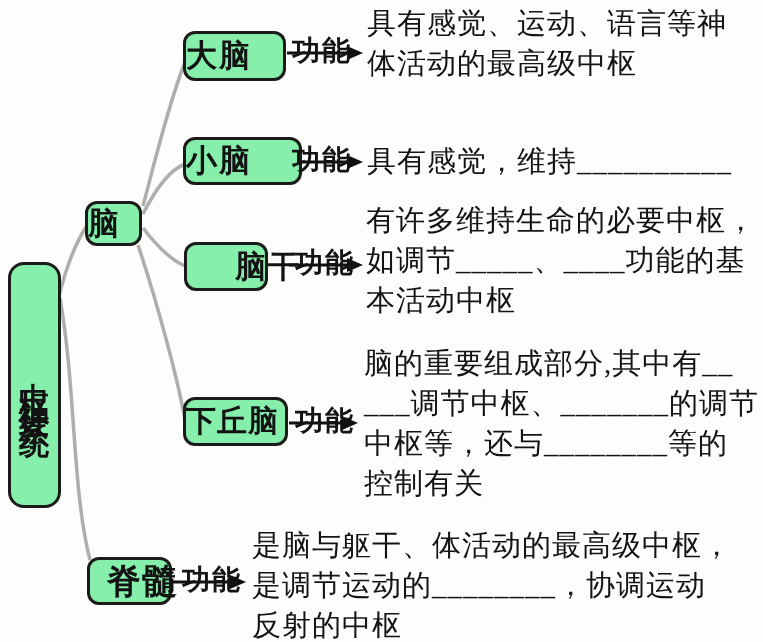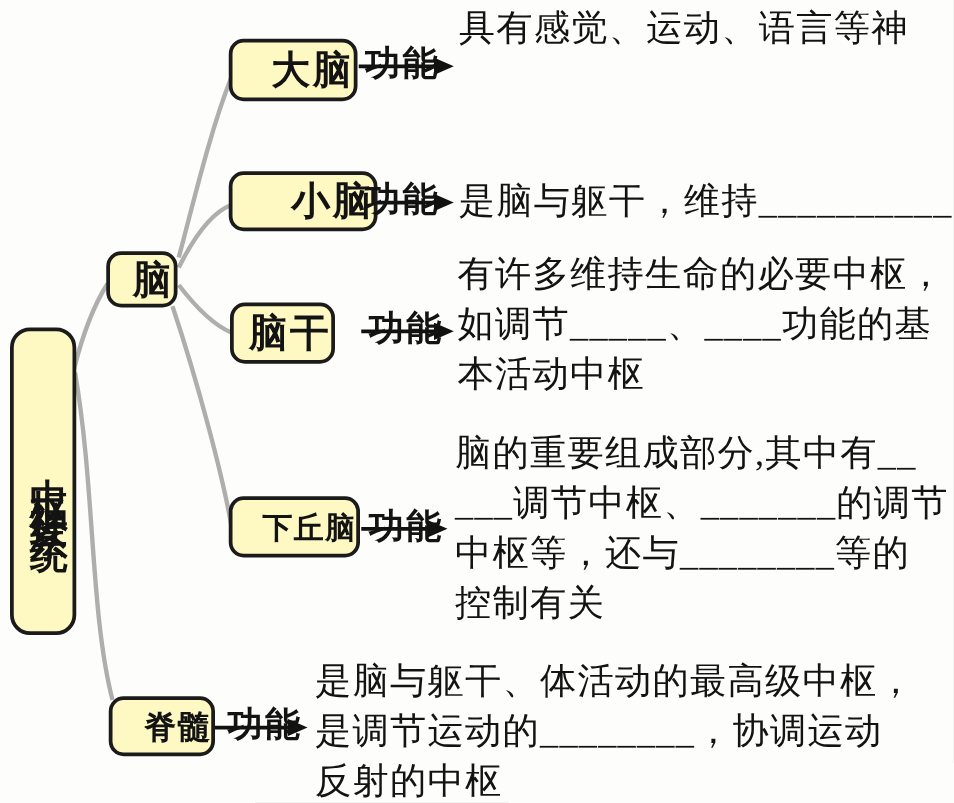--- a/index.html
+++ b/index.html
@@ -3,23 +3,23 @@
 <meta charset="utf-8">
 <style>
   html,body{margin:0;padding:0;background:#e8e8e8;}
   .stage{
     position:relative;width:763px;height:642px;background:#fdfdfb;
     font-family:"Liberation Serif","DejaVu Serif",serif;color:#131313;
     overflow:hidden;
   }
   svg.connectors{position:absolute;left:0;top:0;}
   .node{
-    position:absolute;border:3px solid #1b1b1b;border-radius:12px;background:#fef9c3;
-    display:flex;align-items:center;justify-content:flex-end;
-    font-weight:bold;box-sizing:border-box;
+    position:absolute;border:3px solid #1b1b1b;border-radius:12px;background:#86efac;
+    display:flex;align-items:center;justify-content:flex-start;
+    font-weight:bold;box-sizing:border-box;font-family:Liberation Mono, monospace;
   }
   .node .lbl{font-size:31px;letter-spacing:2px;white-space:nowrap;}
   .vlbl{
     writing-mode:vertical-rl;text-orientation:upright;
     font-size:30px;letter-spacing:9px;font-weight:bold;
   }
   .func{
     position:absolute;font-size:28px;font-weight:bold;letter-spacing:2px;
     white-space:nowrap;
     margin-top:12px;
@@ -69,39 +69,40 @@
 
   <div class="node" style="left:183px;top:137px;width:119px;height:48px;">
     <span class="lbl">小脑</span>
   </div>
 
   <div class="node" style="left:184px;top:242px;width:84px;height:49px;padding-left:48px;">
     <span class="lbl">脑干</span>
   </div>
 
   <div class="node" style="left:183px;top:397px;width:105px;height:49px;">
-    <span class="lbl" style="font-size:24px;letter-spacing:1px;margin-left:25px;">下丘脑</span>
+    <span class="lbl" style="font-size:30px;letter-spacing:1px;">下丘脑</span>
   </div>
 
   <div class="node" style="left:87px;top:557px;width:85px;height:48px;">
-    <span class="lbl" style="font-size:26px;letter-spacing:1px;">脊髓</span>
+    <span class="lbl" style="font-size:35px;letter-spacing:1px;margin-left:16px;">脊髓</span>
   </div>
 
   <div class="func" style="left:292px;top:20px;">功能</div>
   <div class="func" style="left:292px;top:129px;">功能</div>
   <div class="func" style="left:295px;top:232px;">功能</div>
   <div class="func" style="left:295px;top:390px;">功能</div>
   <div class="func" style="left:182px;top:549px;">功能</div>
 
   <div class="tblock" style="left:367px;top:3px;">
     <div class="tline">具有感觉、运动、语言等神</div>
+    <div class="tline">体活动的最高级中枢</div>
   </div>
 
   <div class="tblock" style="left:367px;top:141px;">
-    <div class="tline">是脑与躯干，维持__________</div>
+    <div class="tline">具有感觉，维持__________</div>
   </div>
 
   <div class="tblock" style="left:366px;top:200px;">
     <div class="tline">有许多维持生命的必要中枢，</div>
     <div class="tline">如调节_____、____功能的基</div>
     <div class="tline">本活动中枢</div>
   </div>
 
   <div class="tblock" style="left:364px;top:343px;">
     <div class="tline">脑的重要组成部分,其中有__</div>

